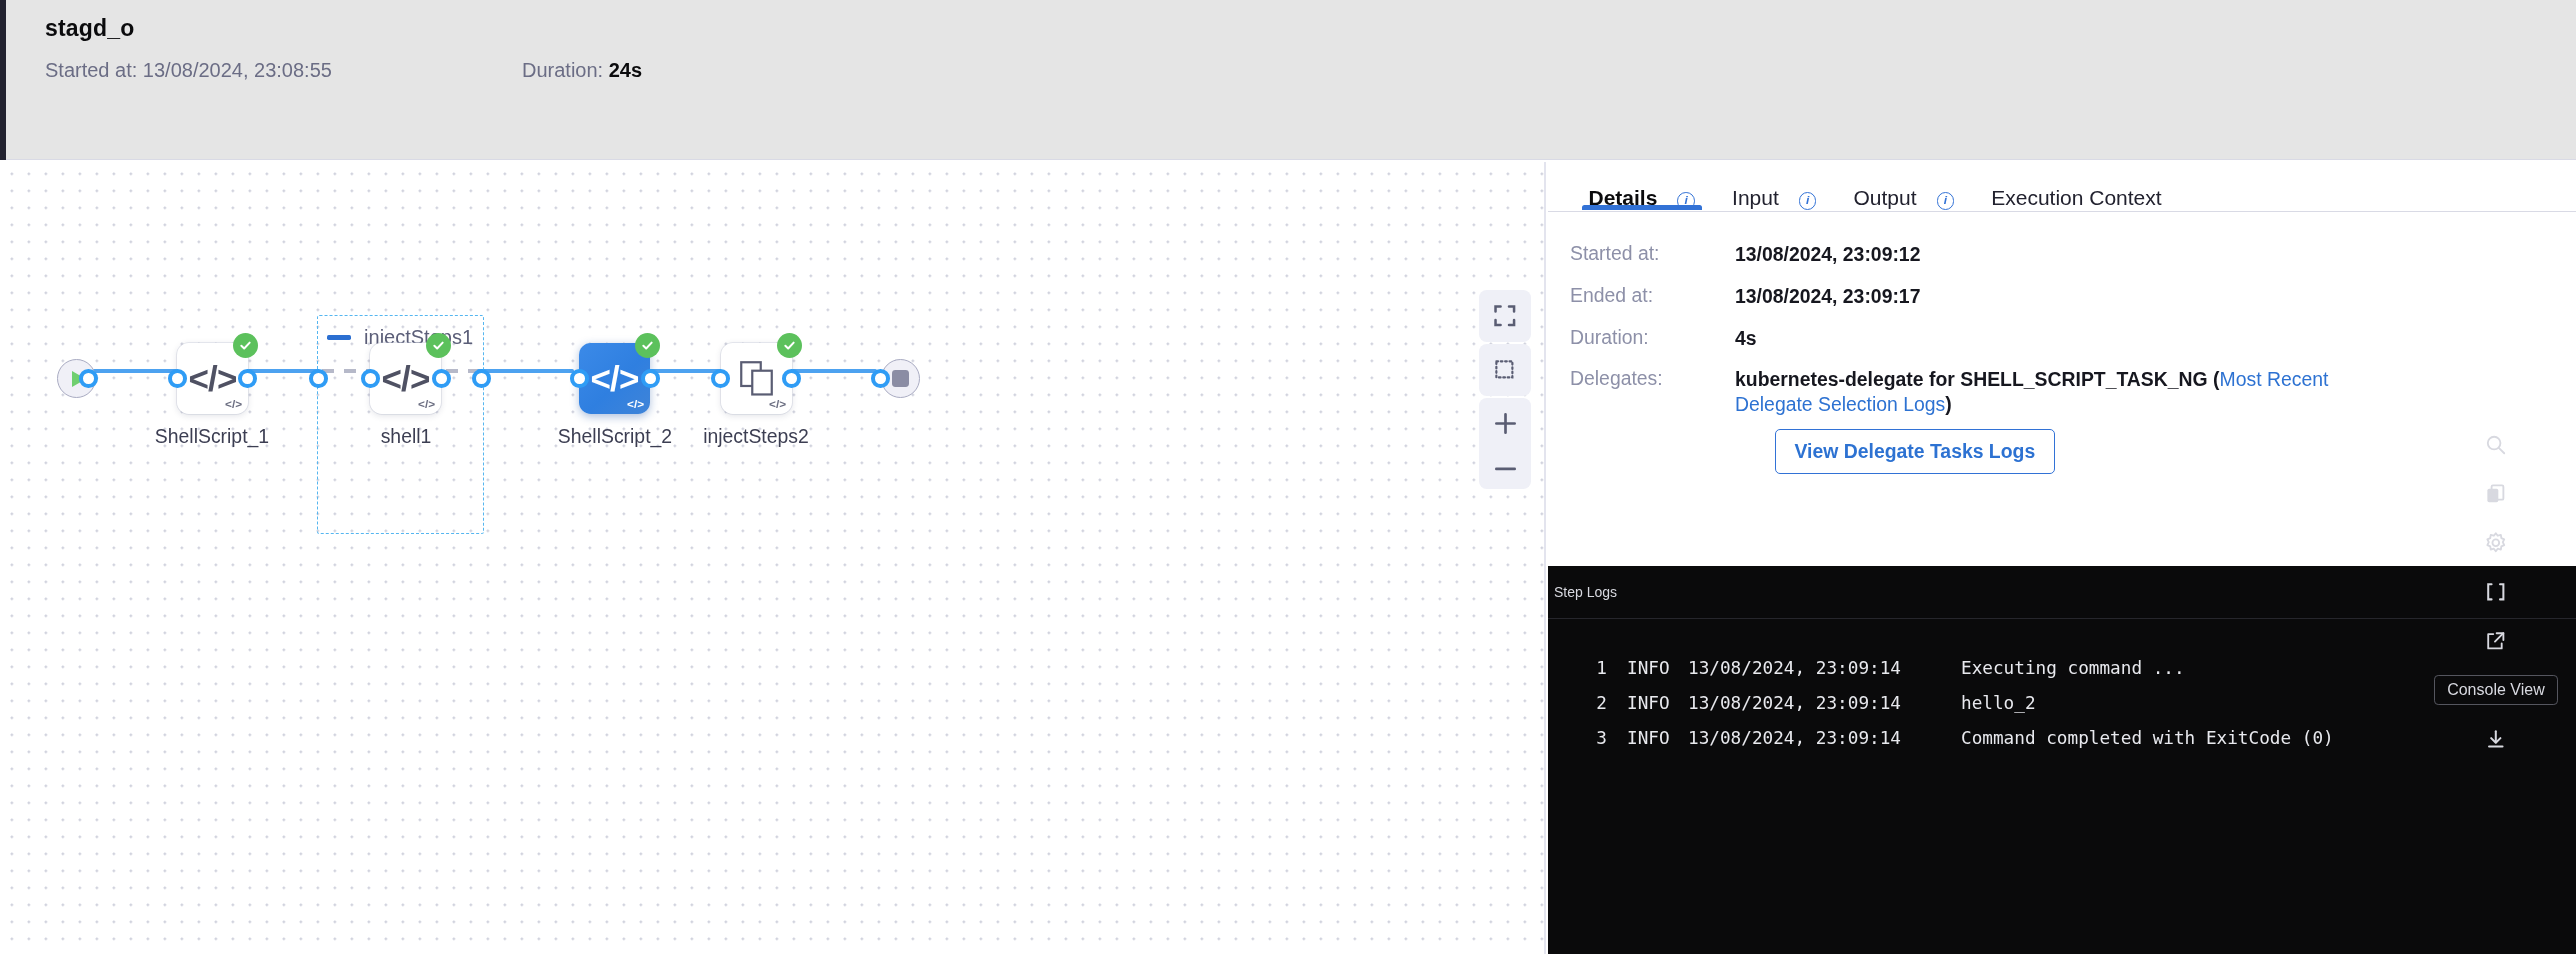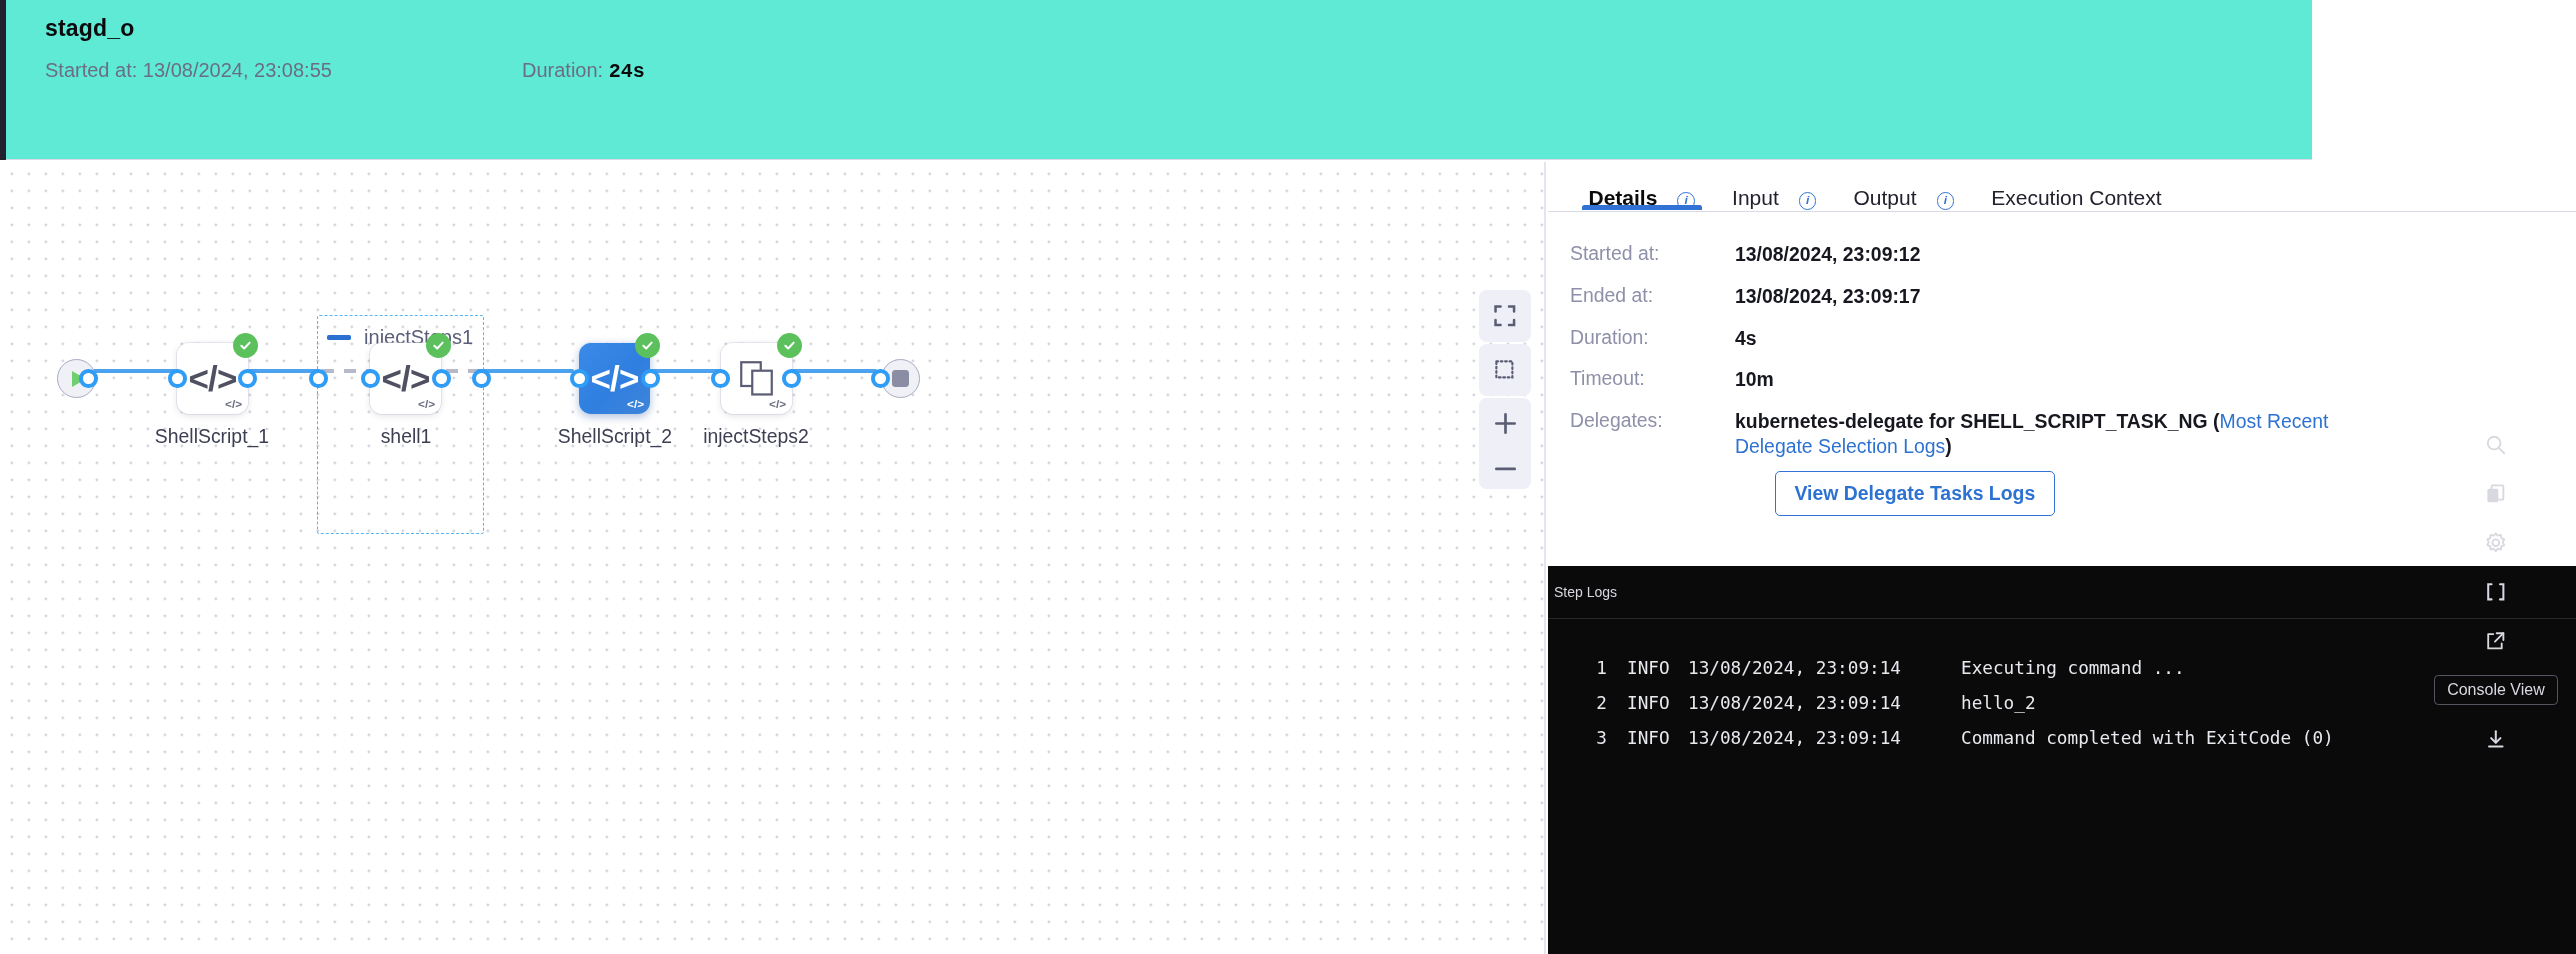--- a/index.html
+++ b/index.html
@@ -11,22 +11,22 @@
   }
   .app {
     position: relative;
     width: 2576px; height: 955px;
     background: #ffffff;
   }
 
   
   .header {
     position: absolute; left: 0; top: 0;
-    width: 2312px; height: 160px;
-    background: #5eead4;
+    width: 2576px; height: 160px;
+    background: #e5e5e5;
     border-bottom: 1.7px solid #d9dae5;
     box-sizing: border-box;
   }
   .header-accent {
     position: absolute; left: 0; top: 0;
     width: 5.9px; height: 160px;
     background: #22222f;
   }
   .header-title {
     position: absolute; left: 45px; top: 15px;
@@ -36,21 +36,21 @@
   .header-meta-started {
     position: absolute; left: 45px; top: 59px;
     font-size: 20px; color: #6b6d85;
     white-space: nowrap;
   }
   .header-meta-duration {
     position: absolute; left: 522px; top: 59px;
     font-size: 20px; color: #6b6d85;
     white-space: nowrap;
   }
-  .hm-strong { color: #0b0b0d; font-weight: bold; font-family: Liberation Mono, monospace; }
+  .hm-strong { color: #0b0b0d; font-weight: bold; }
 
   
   .canvas {
     position: absolute; left: 0; top: 162px;
     width: 1546px; height: 793px;
     background-color: #ffffff;
     background-image: radial-gradient(#c9cbd8 1.3px, transparent 1.4px);
     background-size: 17px 17px;
     background-position: 3.4px 3.4px;
     overflow: hidden;
@@ -408,24 +408,20 @@
       </div>
       <div class="drow">
         <div class="dlabel">Ended at:</div>
         <div class="dvalue">13/08/2024, 23:09:17</div>
       </div>
       <div class="drow">
         <div class="dlabel">Duration:</div>
         <div class="dvalue">4s</div>
       </div>
       <div class="drow">
-        <div class="dlabel">Timeout:</div>
-        <div class="dvalue">10m</div>
-      </div>
-      <div class="drow">
         <div class="dlabel">Delegates:</div>
         <div class="dvalue">
           <span>kubernetes-delegate for SHELL_SCRIPT_TASK_NG (</span><a href="#">Most Recent Delegate Selection Logs</a><span>)</span>
           <div><span class="btn-outline">View Delegate Tasks Logs</span></div>
         </div>
       </div>
     </div>
   </div>
 
   <div class="console">

